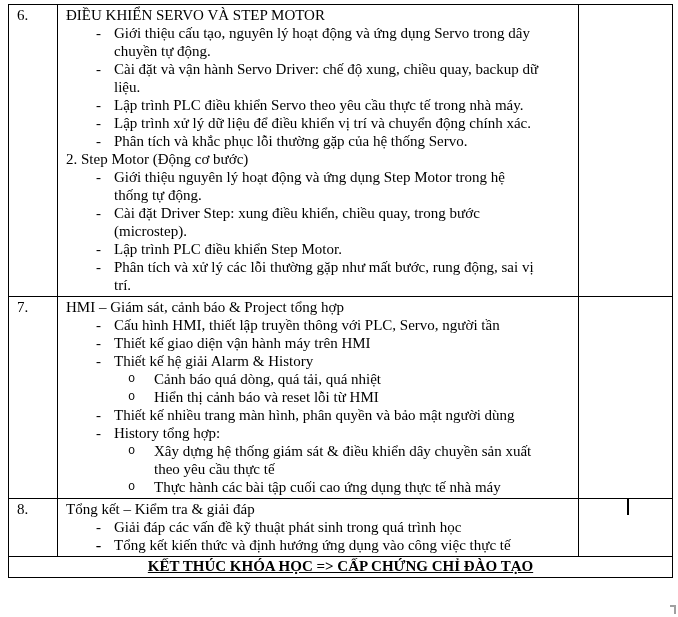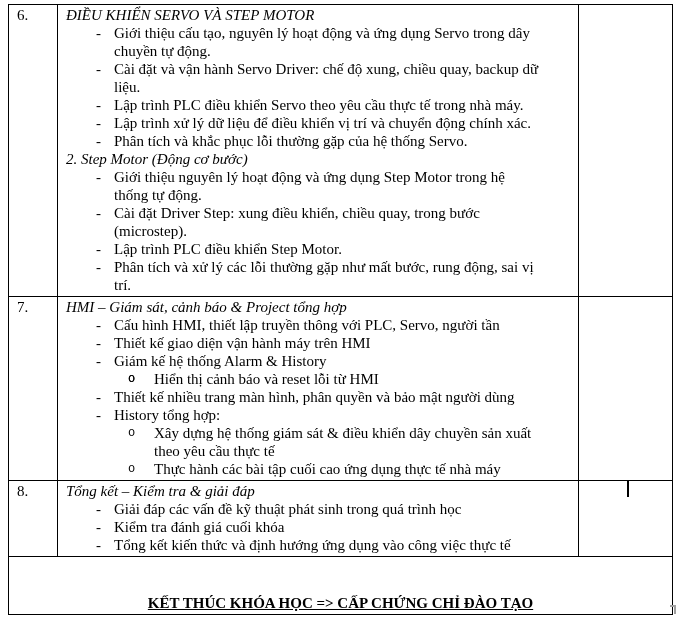--- a/index.html
+++ b/index.html
@@ -29,35 +29,35 @@
     flex: 1 1 auto;
     border-right: 1.5px solid #000;
     padding: 1px 2px 2px 0;
   }
   .cell.right { flex: 0 0 93px; width: 93px; position: relative; }
   .line {
     position: relative;
     font-size: 15px; line-height: 18px;
     white-space: pre-wrap;
   }
-  .l0 { padding-left: 8px; font-style: italic; }
+  .l0 { padding-left: 8px; }
   .l1 { padding-left: 56px; }
   .l1 > .marker { position: absolute; left: 38px; top: 0; }
   .l2 { padding-left: 96px; }
   .l2 > .marker {
     position: absolute; left: 70px; top: 1px;
     font-family: "Liberation Mono", monospace;
     font-size: 12px; line-height: 17px;
   }
   .b { font-weight: normal; }
   .split-line {
     position: absolute; left: 48px; top: 0;
     width: 1.5px; height: 16px; background: #000;
   }
-  .footer-row { display: block; height: 20px; margin-top: 37px; }
+  .footer-row { display: block; height: 20px; }
   .footer-text {
     width: 100%; text-align: center;
     font-size: 15px; line-height: 19px;
     font-weight: bold; text-decoration: underline;
   }
   .corner-mark {
     position: absolute; left: 670px; top: 605px;
     width: 6px; height: 9px;
     border-top: 2px solid #a0a0a0;
     border-right: 2px solid #a0a0a0;
@@ -90,37 +90,37 @@
 trí.</span></span></div>
         </div>
         <div class="cell right"></div>
       </div>
       <div class="trow">
         <div class="cell num"><span>7.</span></div>
         <div class="cell content">
           <div class="line l0"><span class="txt"><span>HMI – Giám sát, cảnh báo &amp; Project tổng hợp</span></span></div>
           <div class="line l1"><span class="marker">-</span><span class="txt"><span>Cấu hình HMI, thiết lập truyền thông với PLC, Servo, người tần</span></span></div>
           <div class="line l1"><span class="marker">-</span><span class="txt"><span>Thiết kế giao diện vận hành máy trên HMI</span></span></div>
-          <div class="line l1"><span class="marker">-</span><span class="txt"><span>Giám kế hệ thống </span><span class="b">Alarm &amp; History</span></span></div>
-          <div class="line l2"><span class="marker">o</span></div>
+          <div class="line l1"><span class="marker">-</span><span class="txt"><span>Thiết kế hệ giải </span><span class="b">Alarm &amp; History</span></span></div>
+          <div class="line l2"><span class="marker">o</span><span class="txt"><span>Cảnh báo quá dòng, quá tải, quá nhiệt</span></span></div>
           <div class="line l2"><span class="marker">o</span><span class="txt"><span>Hiển thị cảnh báo và reset lỗi từ HMI</span></span></div>
           <div class="line l1"><span class="marker">-</span><span class="txt"><span>Thiết kế nhiều trang màn hình, phân quyền và bảo mật người dùng</span></span></div>
           <div class="line l1"><span class="marker">-</span><span class="txt"><span class="b">History tổng hợp:</span></span></div>
           <div class="line l2"><span class="marker">o</span><span class="txt"><span>Xây dựng hệ thống giám sát &amp; điều khiển dây chuyền sản xuất
 theo yêu cầu thực tế</span></span></div>
           <div class="line l2"><span class="marker">o</span><span class="txt"><span>Thực hành các bài tập cuối cao ứng dụng thực tế nhà máy</span></span></div>
         </div>
         <div class="cell right"></div>
       </div>
       <div class="trow">
         <div class="cell num"><span>8.</span></div>
         <div class="cell content">
           <div class="line l0"><span class="txt"><span>Tổng kết – Kiểm tra &amp; giải đáp</span></span></div>
           <div class="line l1"><span class="marker">-</span><span class="txt"><span>Giải đáp các vấn đề kỹ thuật phát sinh trong quá trình học</span></span></div>
-          <div class="line l1"><span class="marker">-</span><span class="txt"><span>Kiểm tra đánh giá cuối khóa</span></span></div>
+          <div class="line l1"><span class="marker">-</span></div>
           <div class="line l1"><span class="marker">-</span><span class="txt"><span>Tổng kết kiến thức và định hướng ứng dụng vào công việc thực tế</span></span></div>
         </div>
         <div class="cell right">
           <div class="split-line"></div>
         </div>
       </div>
       <div class="trow footer-row">
       <div class="footer-text">KẾT THÚC KHÓA HỌC =&gt; CẤP CHỨNG CHỈ ĐÀO TẠO</div>
     </div>
   </div>

